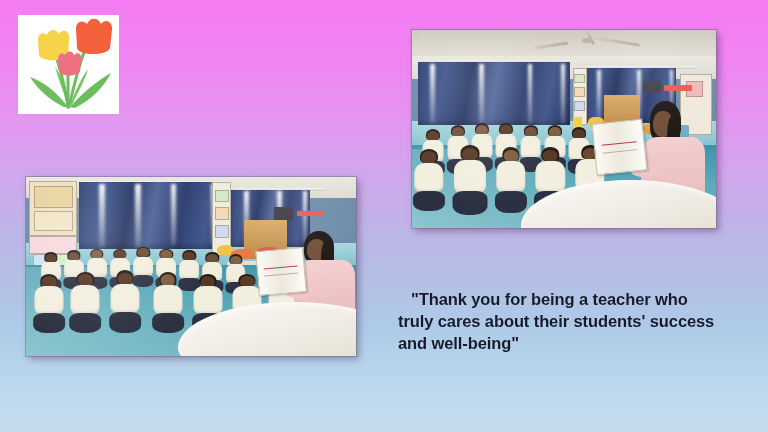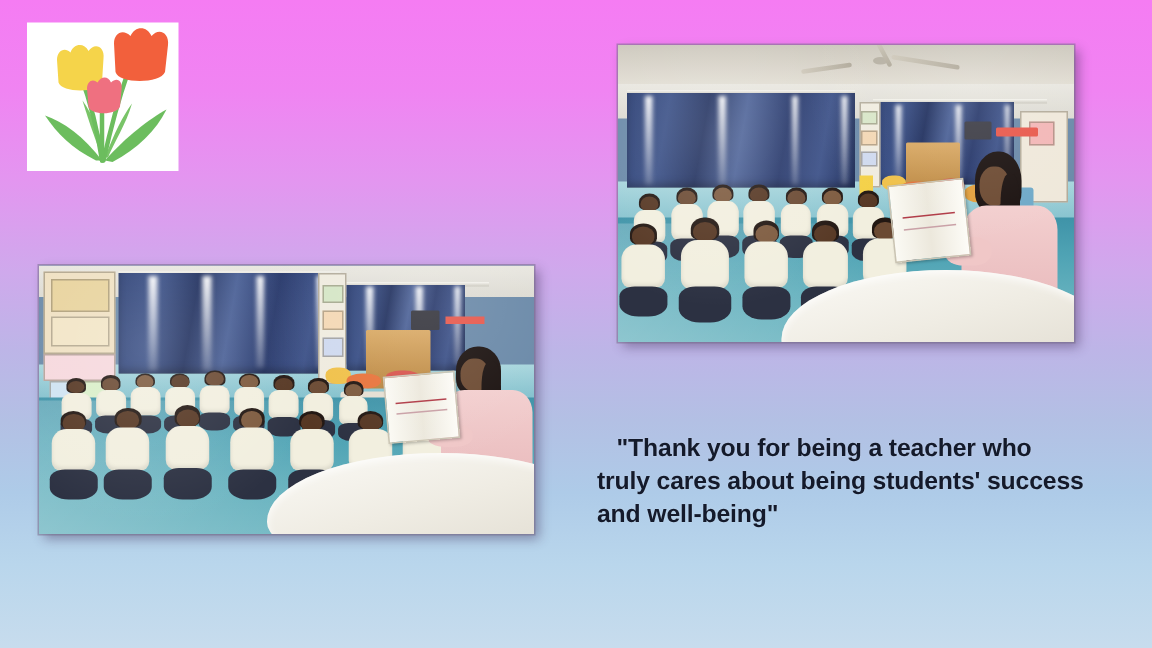--- a/index.html
+++ b/index.html
@@ -532,17 +532,17 @@
         <div class="b-line" style="top:56%;background:#c9a0a6"></div>
       </div>
 
       <div class="table-round" style="left:46%;top:70%;width:70%;height:44%"></div>
     </div>
     <div class="grain"></div>
   </div>
 
   <div id="quote">
     <span class="q-line first">"Thank you for being a teacher who</span>
-    <span class="q-line">truly cares about being students' success</span>
+    <span class="q-line">truly cares about their students' success</span>
     <span class="q-line">and well-being"</span>
   </div>
 
 </div>
 
 </body></html>

